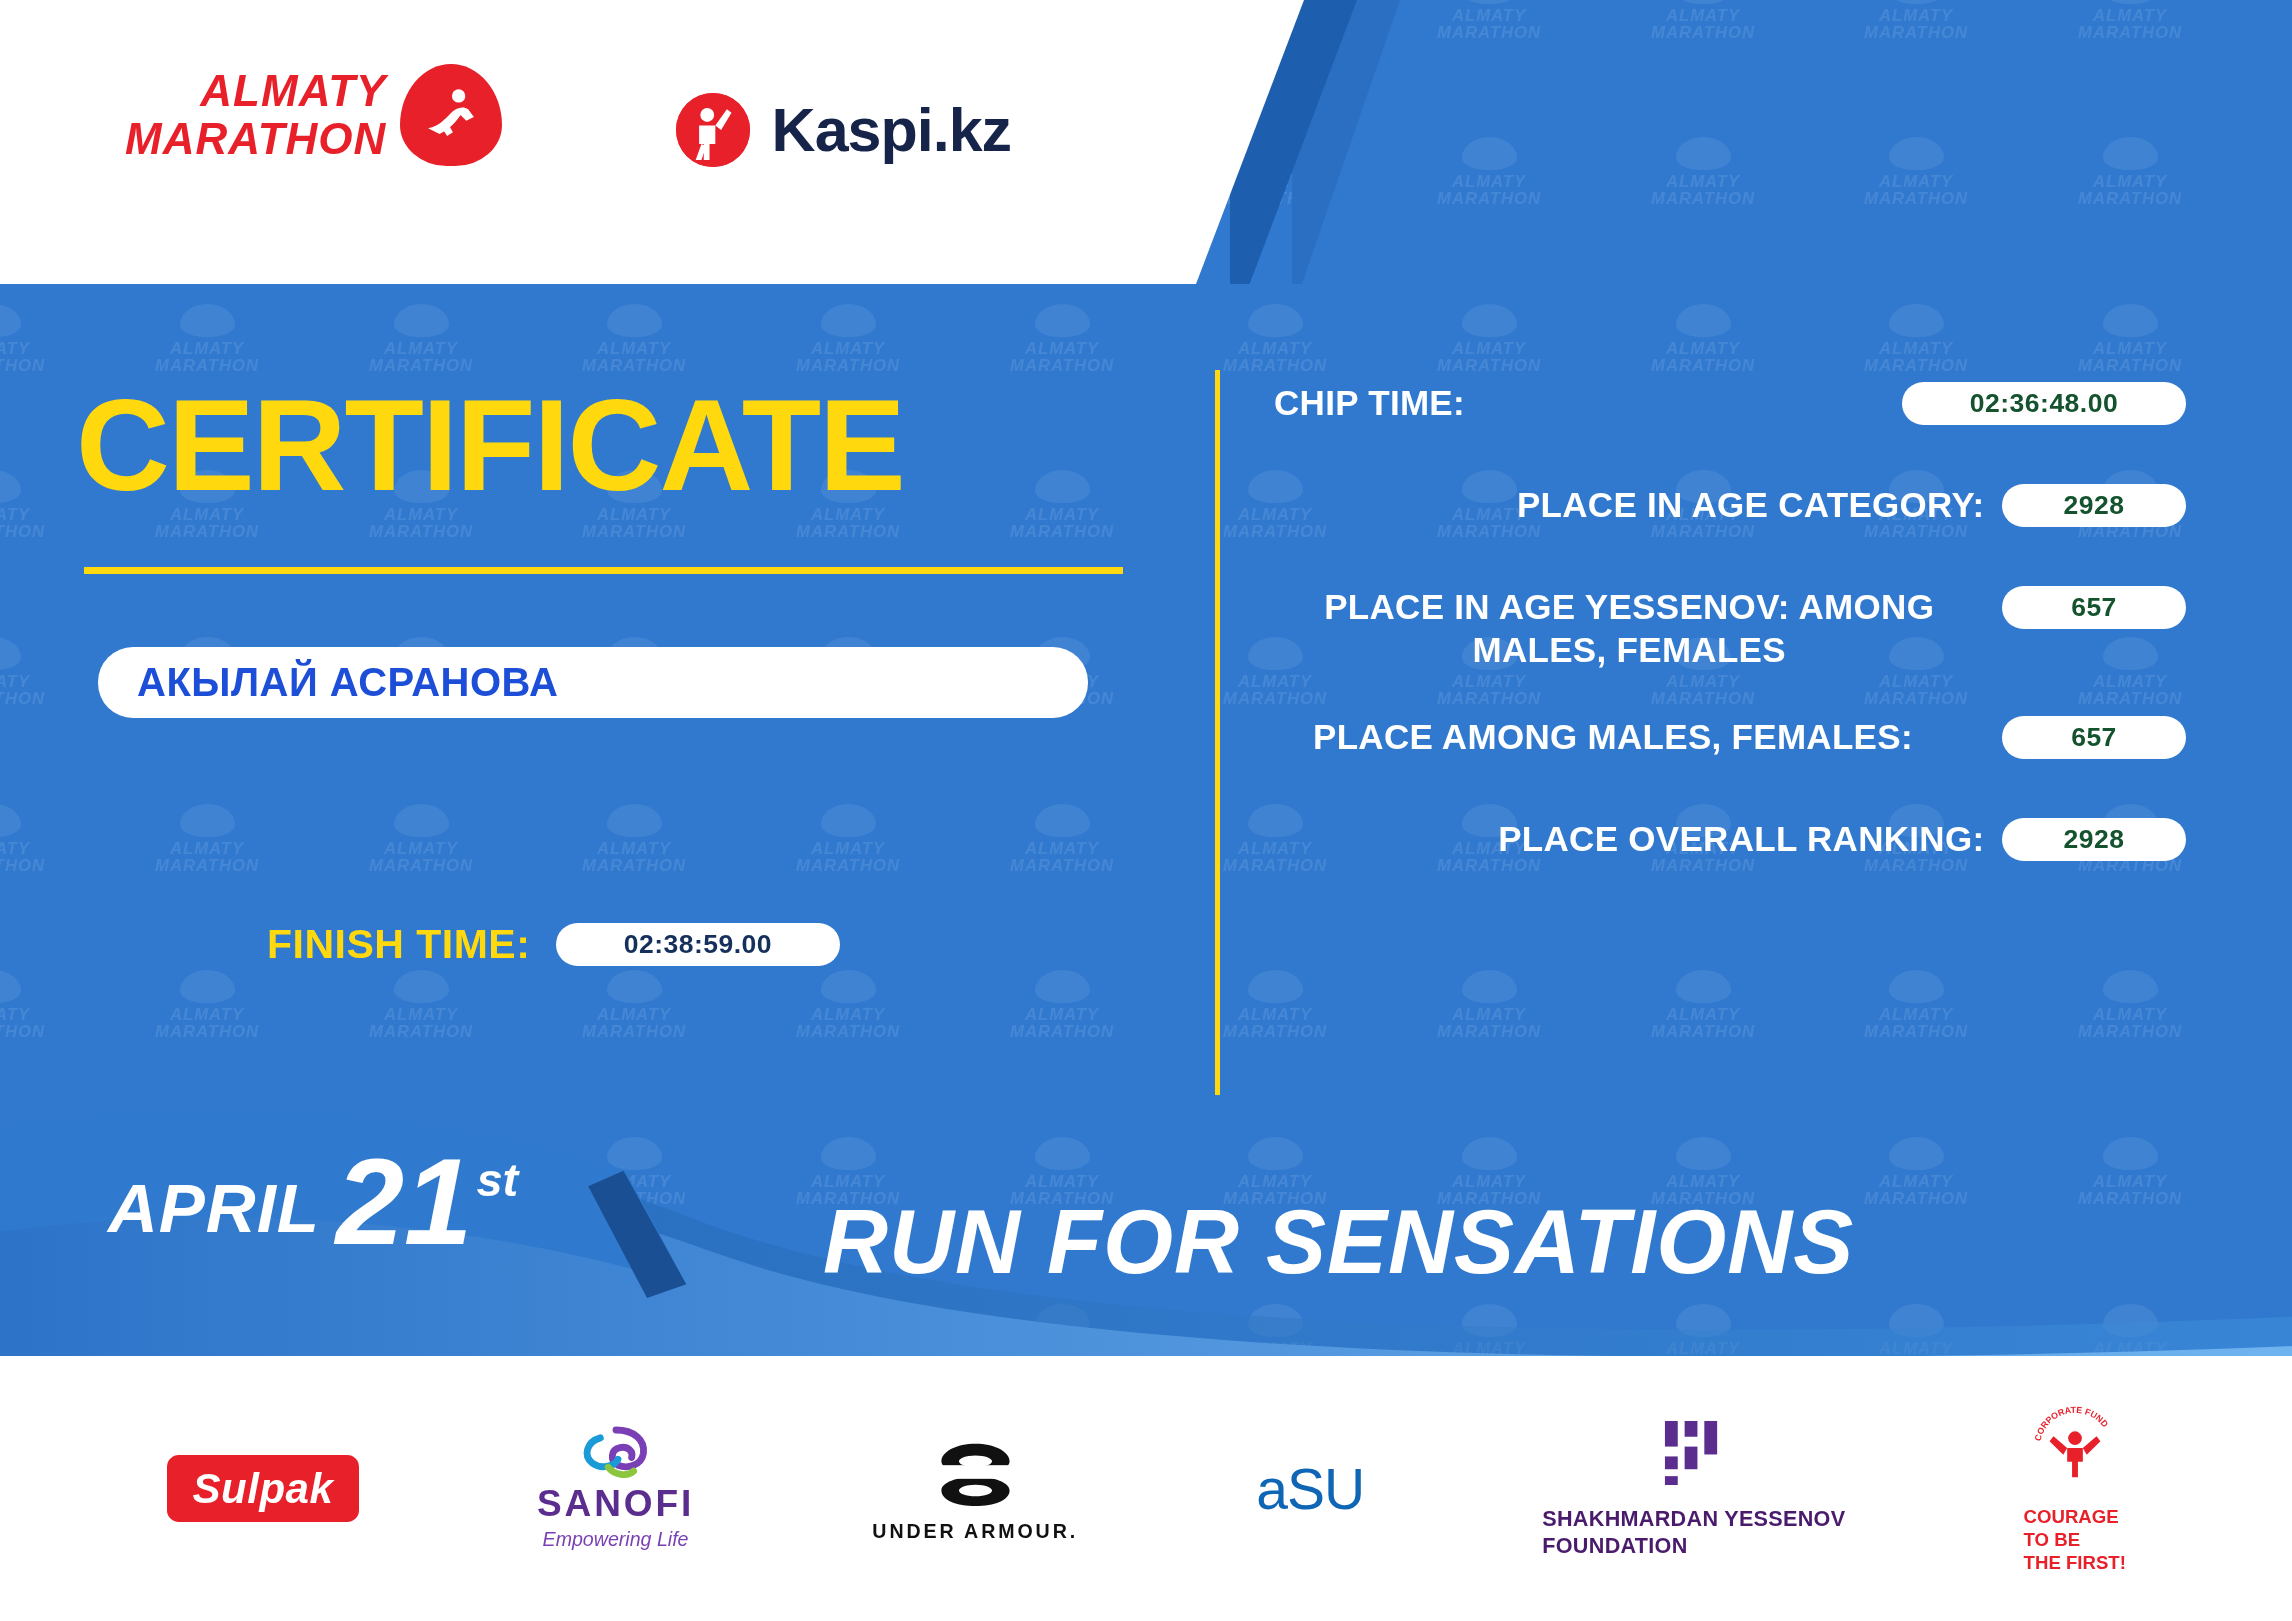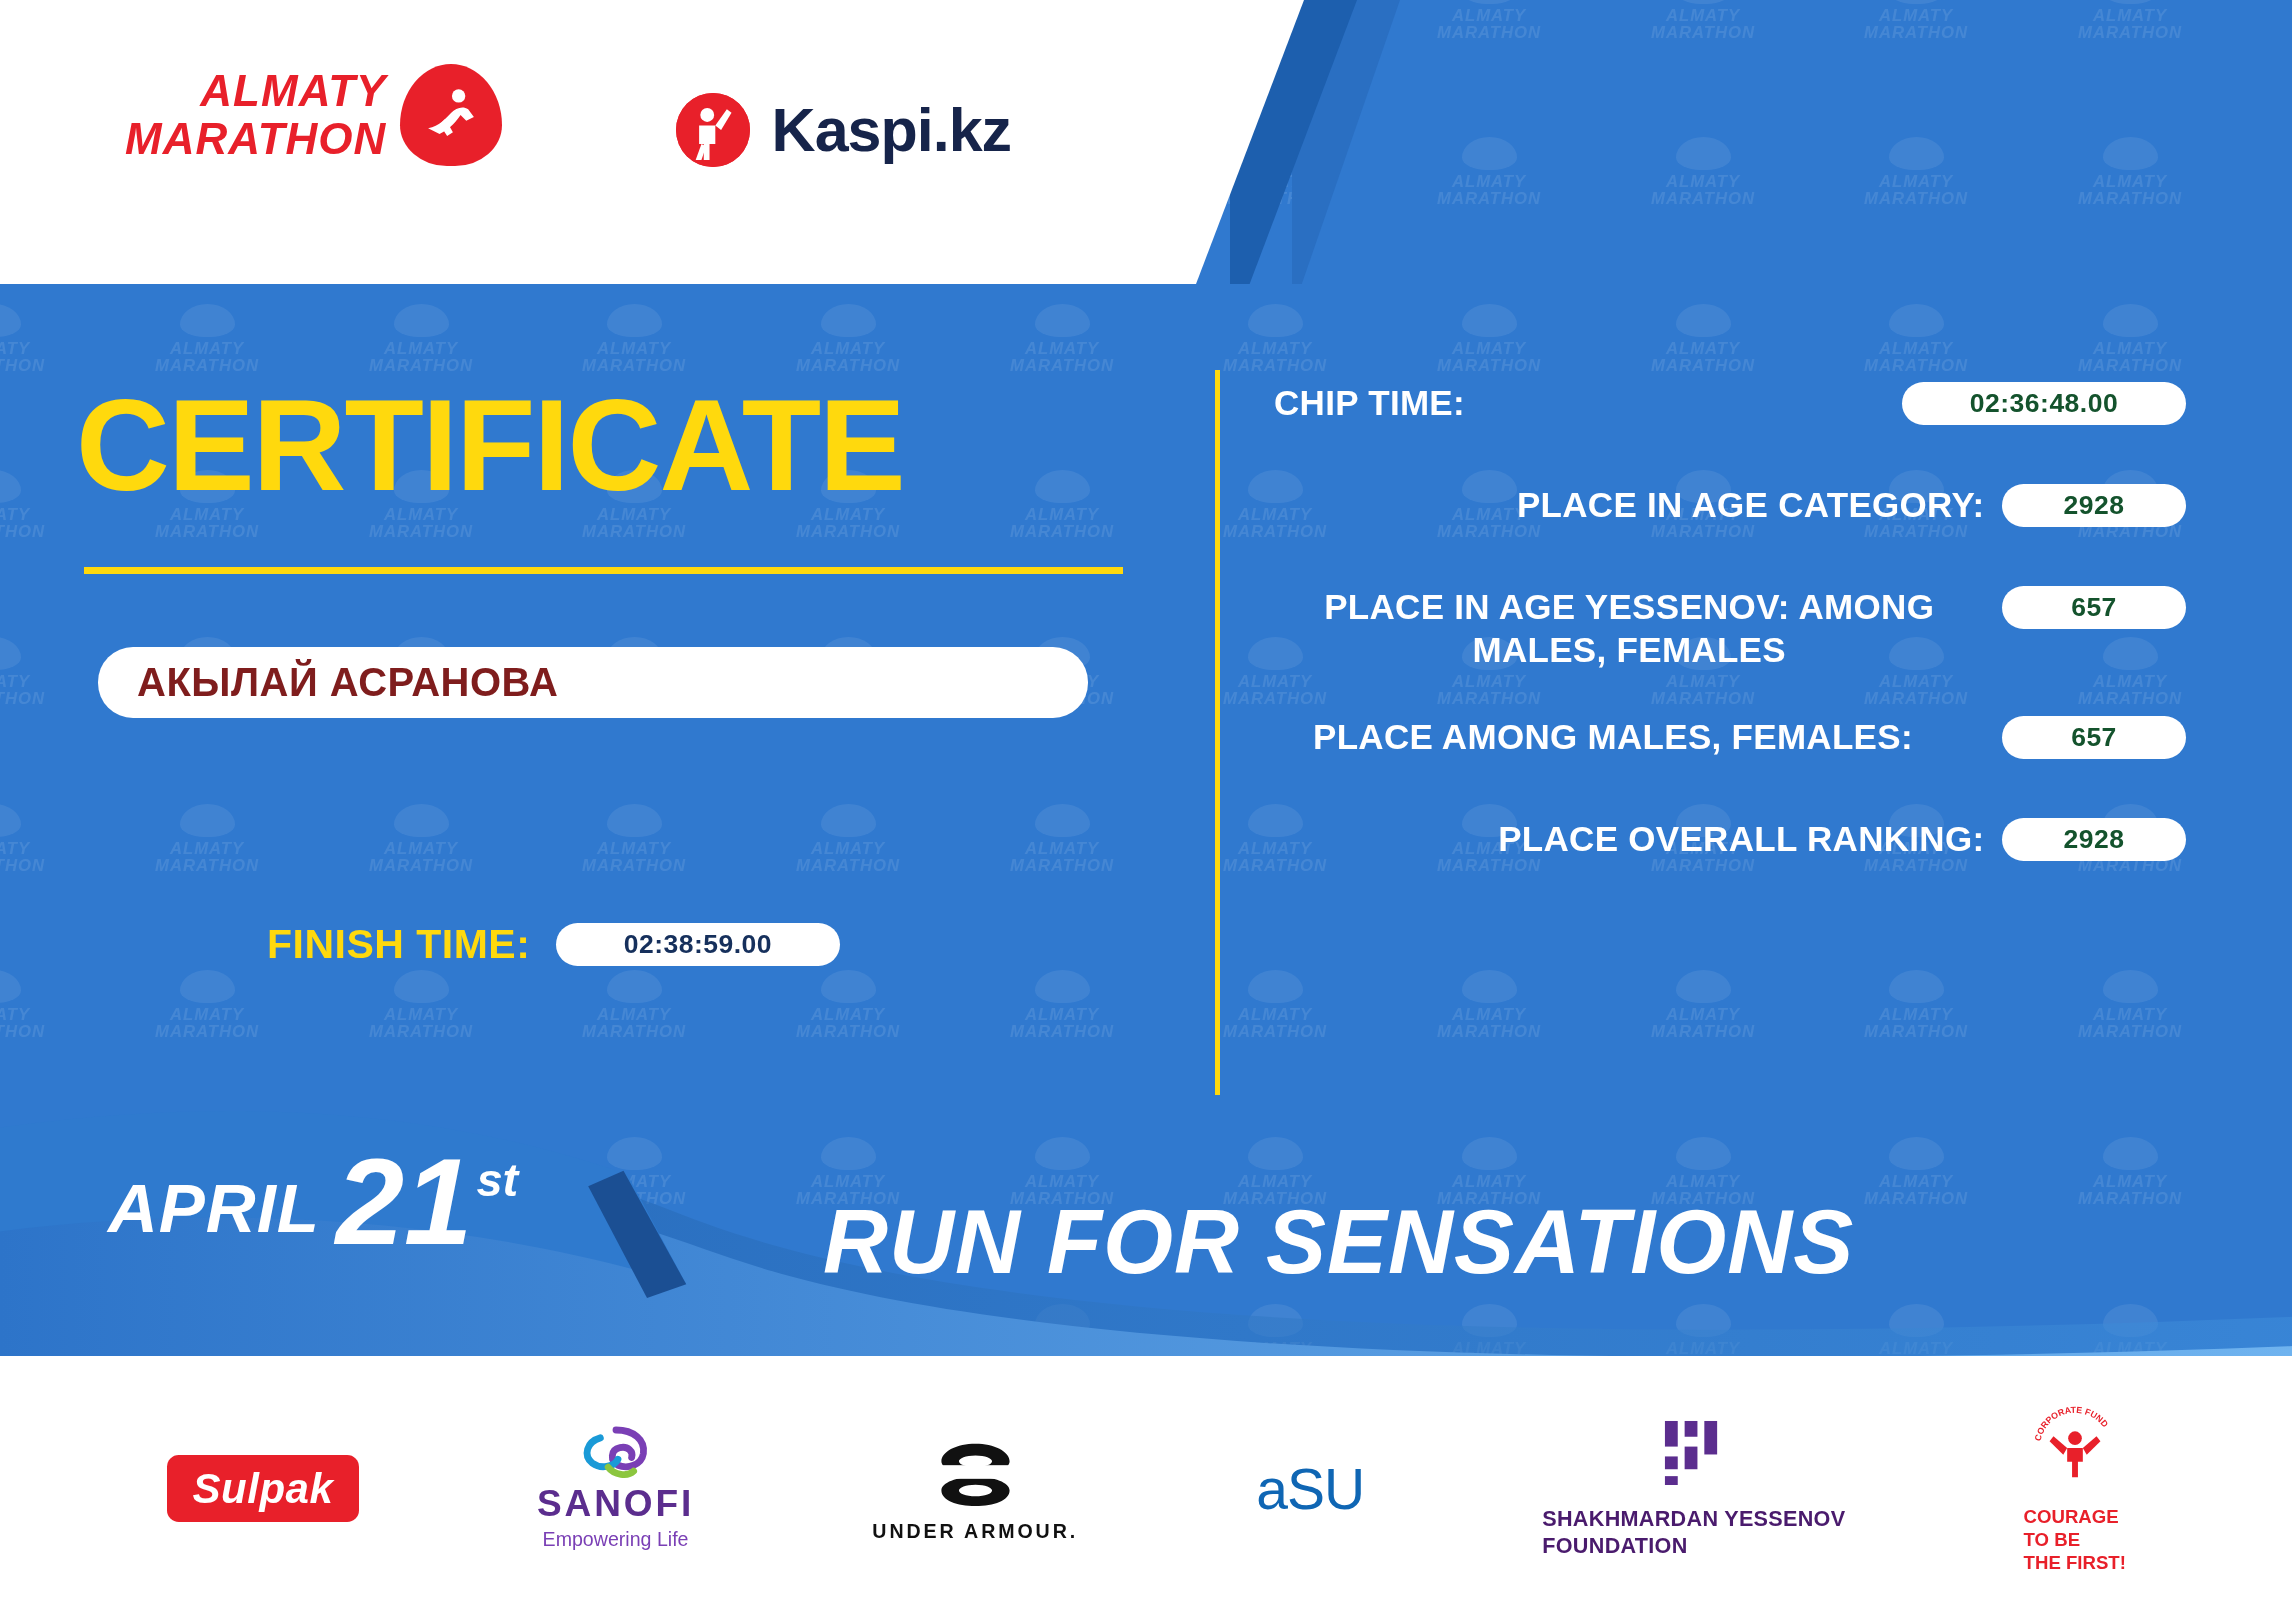--- a/index.html
+++ b/index.html
@@ -142,21 +142,21 @@
     position: absolute;
     left: 98px; top: 647px;
     width: 990px; height: 71px;
     background: #ffffff;
     border-radius: 35px;
     display: flex;
     align-items: center;
     padding-left: 39px;
   }
   .name-pill span {
-    color: #7f1d1d;
+    color: #1d4ed8;
     font-weight: 800;
     font-size: 40px;
     letter-spacing: 0.5px;
   }
 
   .left-row {
     position: absolute;
     display: flex;
     align-items: center;
   }
@@ -310,20 +310,21 @@
   }
   .sp-sanofi-name {
     color: #5b2d8e;
     font-weight: 700;
     font-size: 37px;
     letter-spacing: 2.9px;
   }
   .sp-sanofi-tag {
     color: #7a3fb5;
     font-size: 19.6px;
+    font-style: italic;
     margin-top: 3.9px;
   }
   .sp-oriflame-name {
     color: #1b1b1b;
     font-weight: 400;
     font-size: 45px;
     letter-spacing: 6.9px;
   }
   .sp-oriflame-sub {
     color: #555;

